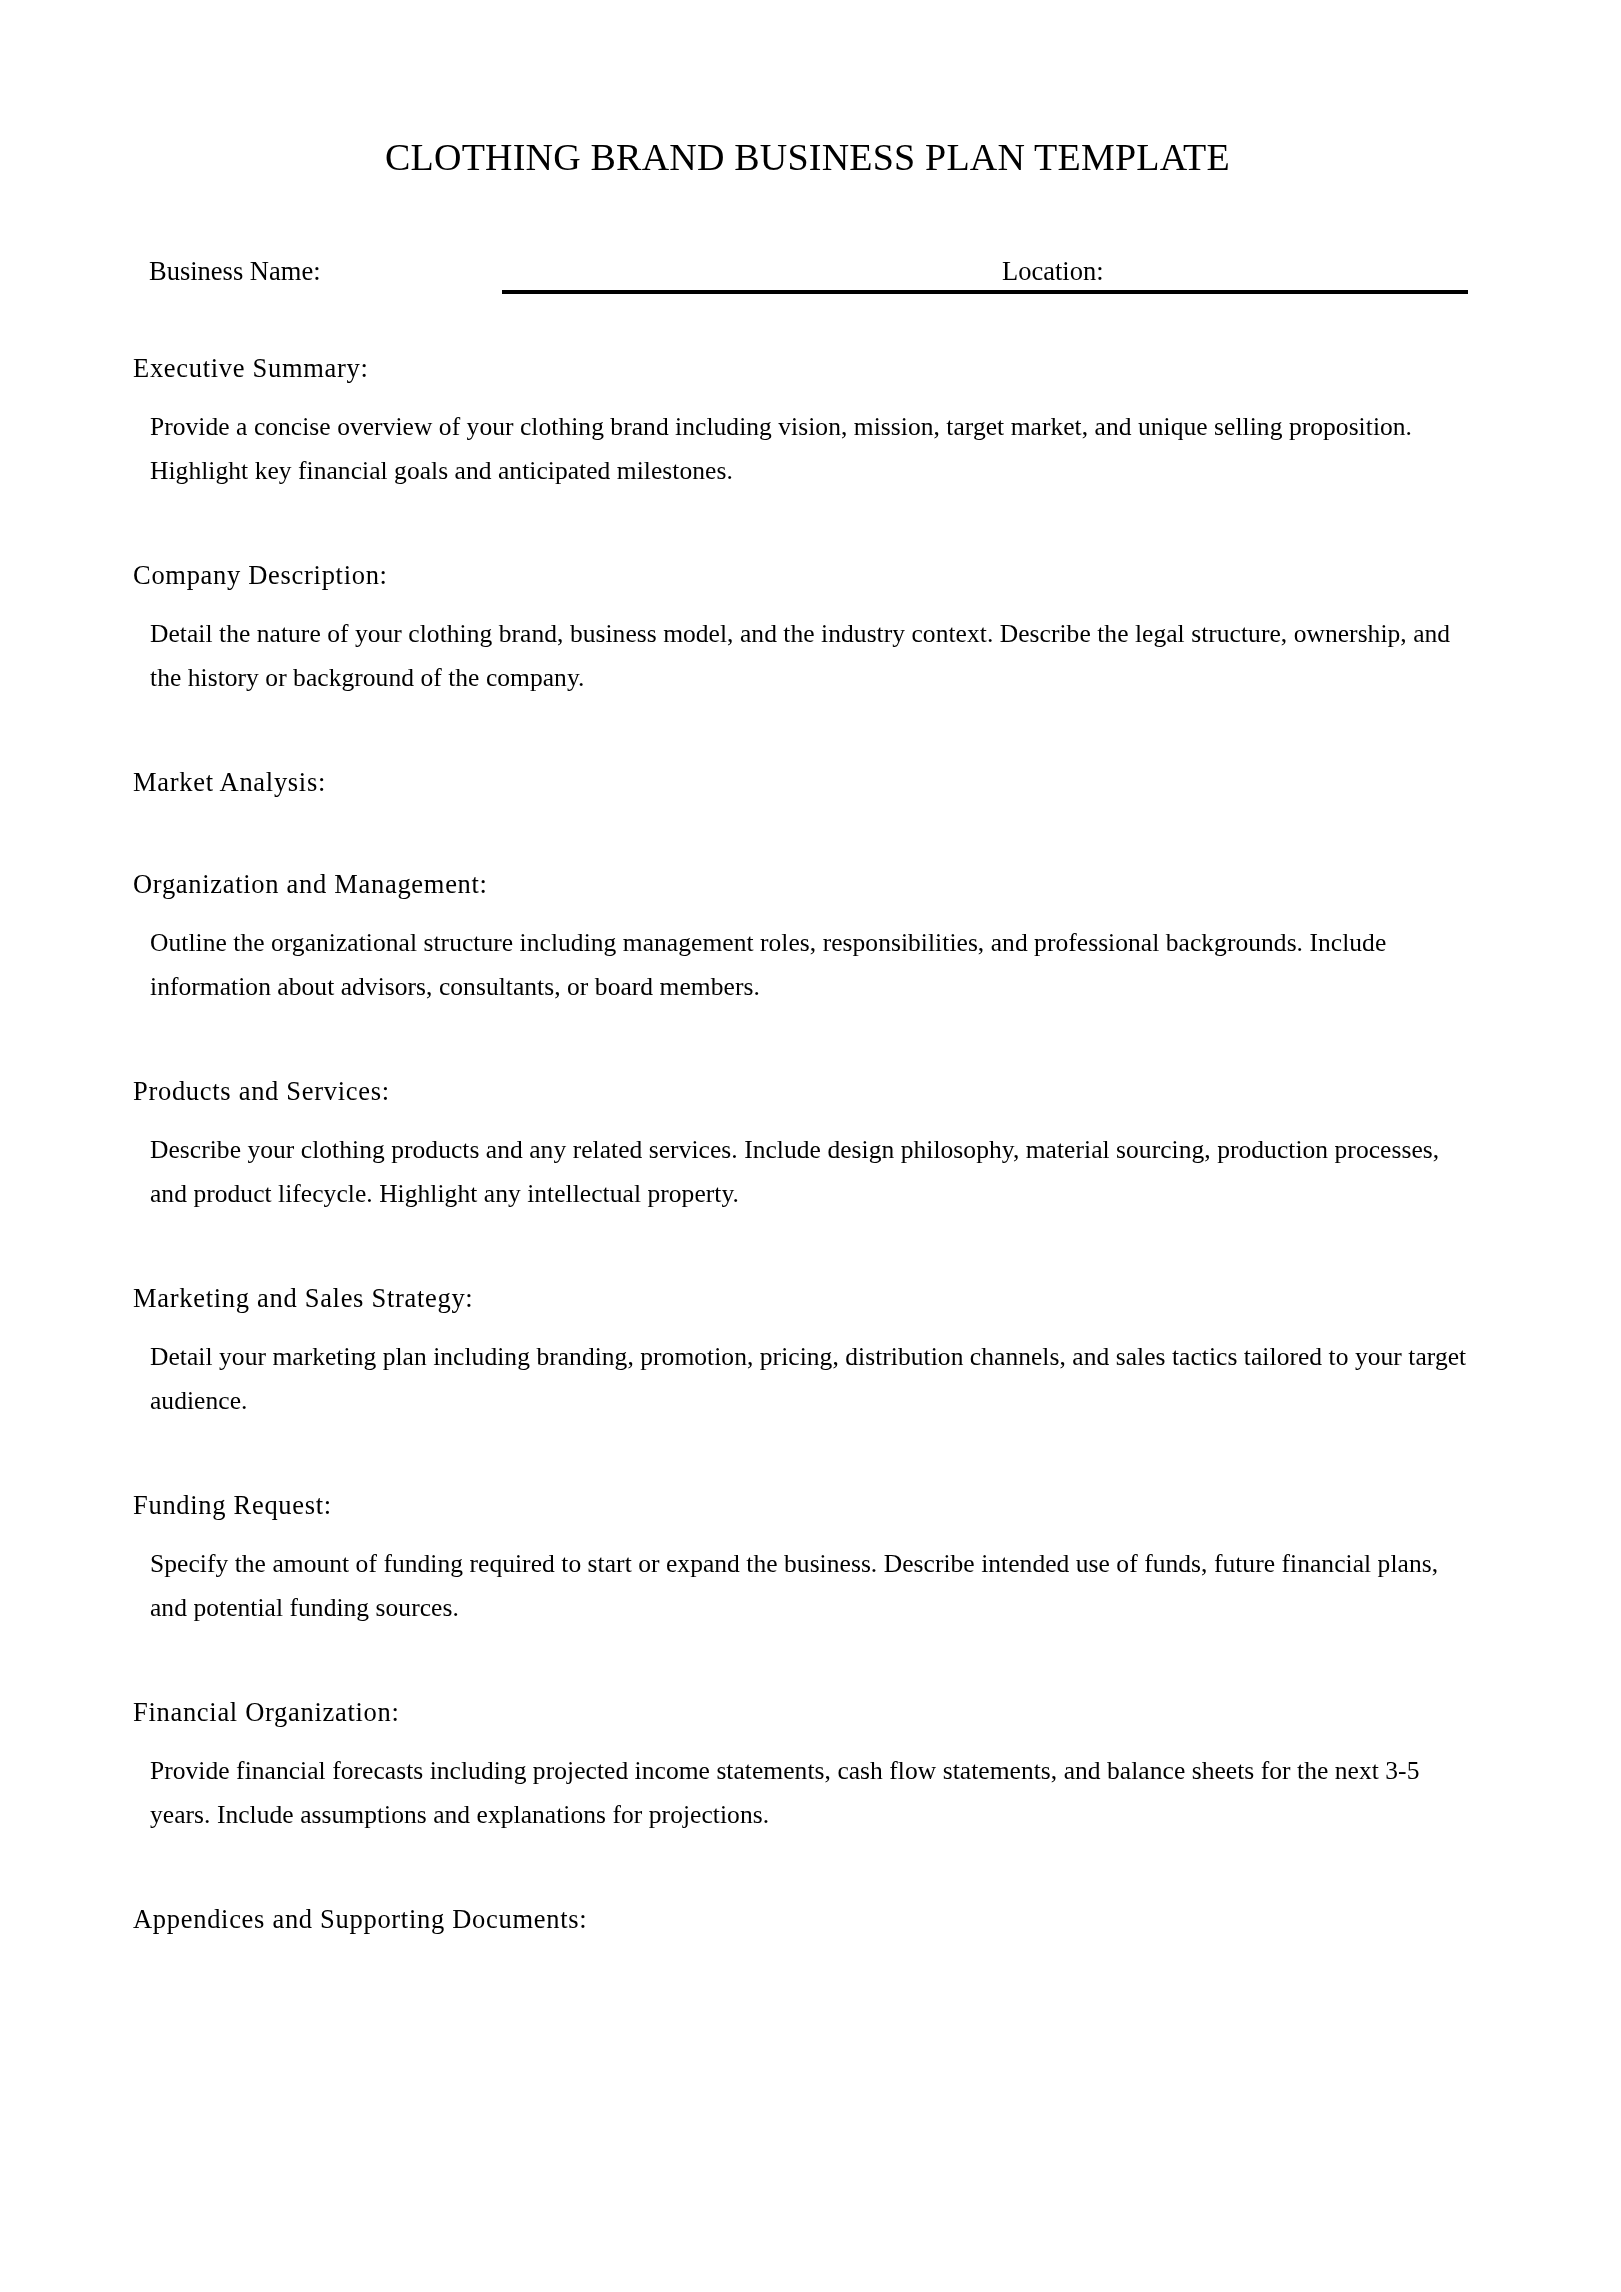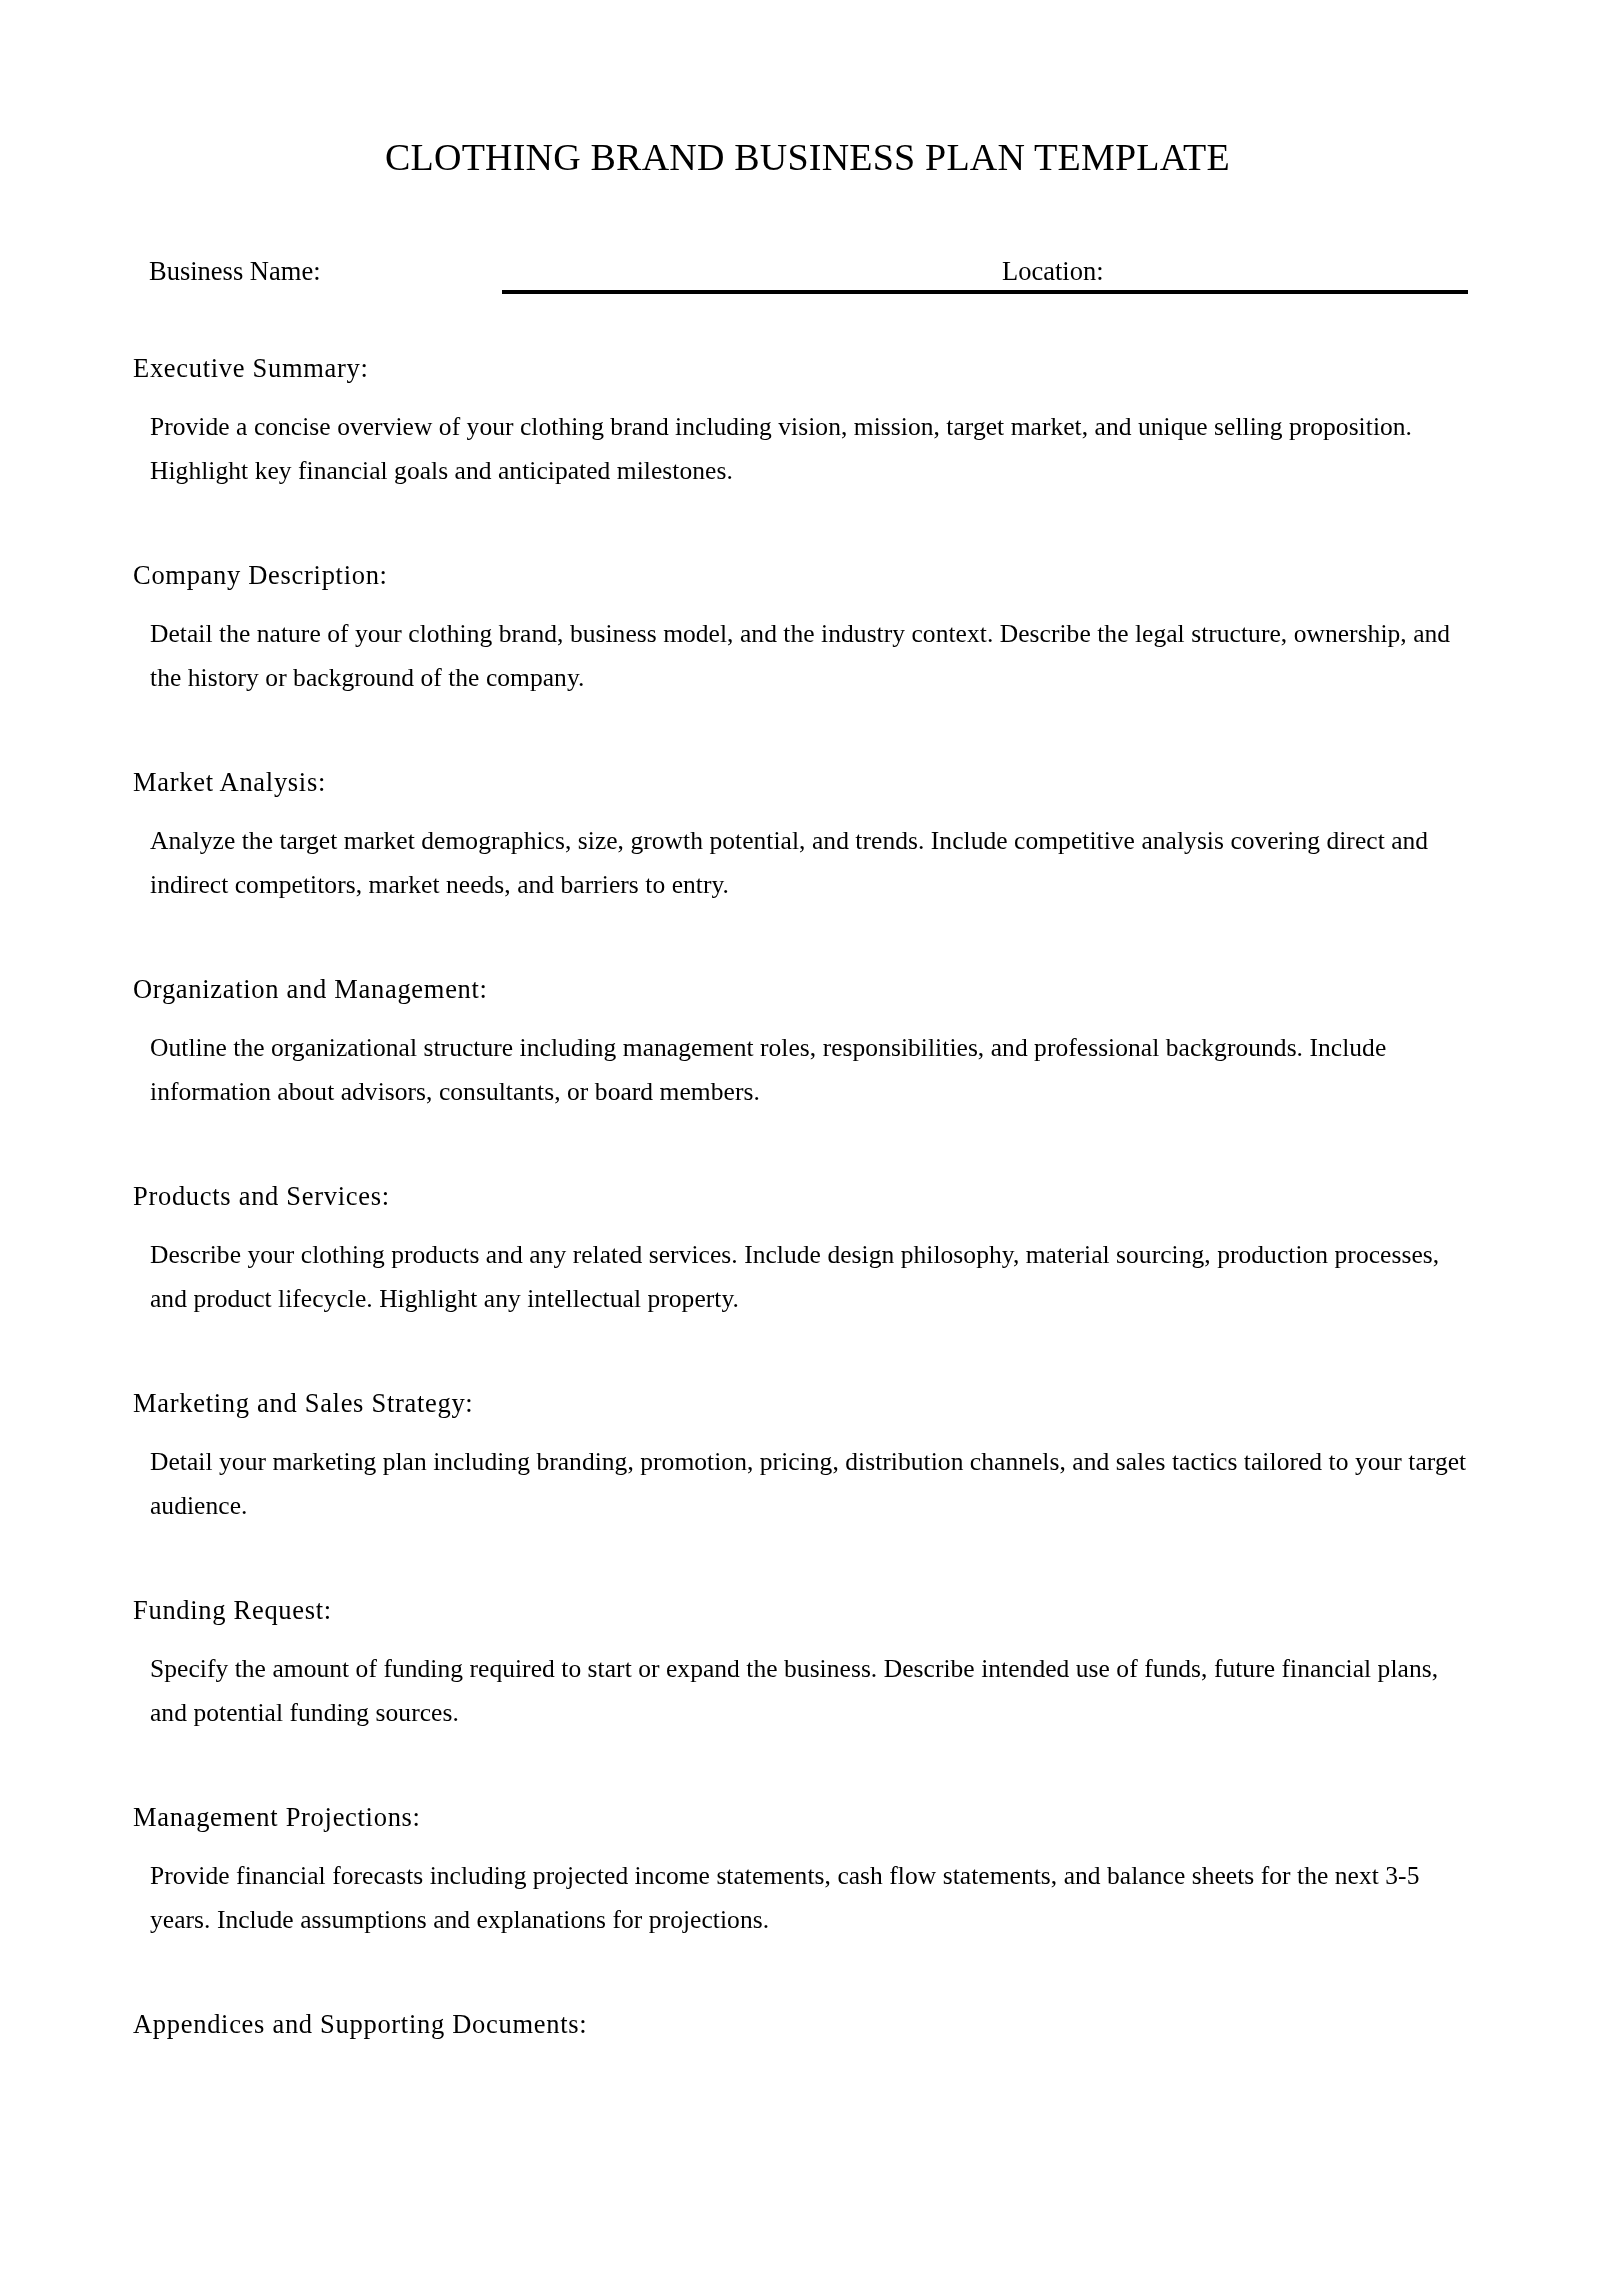--- a/index.html
+++ b/index.html
@@ -113,40 +113,39 @@
       <div class="section">
         <div class="section-heading">Executive Summary:</div>
         <div class="section-body">Provide a concise overview of your clothing brand including vision, mission, target market, and unique selling proposition. Highlight key financial goals and anticipated milestones.</div>
       </div>
       <div class="section">
         <div class="section-heading">Company Description:</div>
         <div class="section-body">Detail the nature of your clothing brand, business model, and the industry context. Describe the legal structure, ownership, and the history or background of the company.</div>
       </div>
       <div class="section">
         <div class="section-heading">Market Analysis:</div>
-        <div class="section-body">Analyze the target market demographics, size, growth potential, and trends. Include competitive analysis covering direct and indirect competitors, market needs, and barriers to entry.</div>
       </div>
       <div class="section">
         <div class="section-heading">Organization and Management:</div>
         <div class="section-body">Outline the organizational structure including management roles, responsibilities, and professional backgrounds. Include information about advisors, consultants, or board members.</div>
       </div>
       <div class="section">
         <div class="section-heading">Products and Services:</div>
         <div class="section-body">Describe your clothing products and any related services. Include design philosophy, material sourcing, production processes, and product lifecycle. Highlight any intellectual property.</div>
       </div>
       <div class="section">
         <div class="section-heading">Marketing and Sales Strategy:</div>
         <div class="section-body">Detail your marketing plan including branding, promotion, pricing, distribution channels, and sales tactics tailored to your target audience.</div>
       </div>
       <div class="section">
         <div class="section-heading">Funding Request:</div>
         <div class="section-body">Specify the amount of funding required to start or expand the business. Describe intended use of funds, future financial plans, and potential funding sources.</div>
       </div>
       <div class="section">
-        <div class="section-heading">Management Projections:</div>
+        <div class="section-heading">Financial Organization:</div>
         <div class="section-body">Provide financial forecasts including projected income statements, cash flow statements, and balance sheets for the next 3-5 years. Include assumptions and explanations for projections.</div>
       </div>
       <div class="section no-body">
         <div class="section-heading">Appendices and Supporting Documents:</div>
       </div>
     </div>
 
 </div>
 
 

